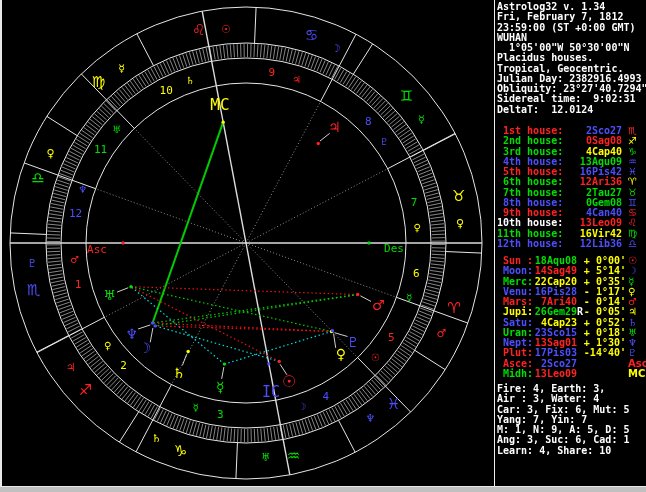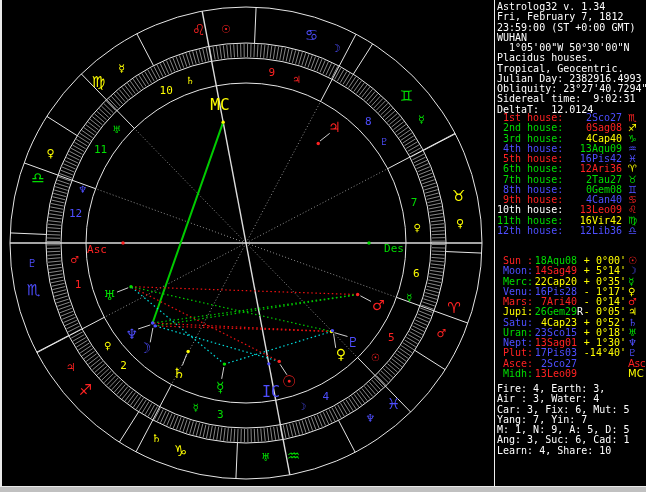--- a/index.html
+++ b/index.html
@@ -6,24 +6,24 @@
   #screen{position:relative;width:646px;height:492px;background:#000;overflow:hidden;
           font-family:"DejaVu Sans Mono","Liberation Mono",monospace;}
   #wheel{position:absolute;left:0;top:0;}
   #left-border{position:absolute;left:0;top:0;width:2px;height:487px;background:#e8e8e8;}
   #divider{position:absolute;left:494px;top:0;width:1px;height:486px;background:#efefef;}
   #bottom-strip{position:absolute;left:0;top:486px;width:646px;height:6px;background:#c0c0c0;border-top:1px solid #e9e9e9;}
   #panel{position:absolute;left:497px;top:0;width:149px;height:486px;overflow:hidden;
          font-size:10px;line-height:10.25px;color:#fff;white-space:pre;}
   .block{position:absolute;left:0;width:149px;}
   #info-block{top:2px;}
-  #houses-block{top:113px;}
+  #houses-block{top:126px;}
   #planets-block{top:256px;}
   #stats-block{top:384px;}
-  .row{position:relative;height:10.25px;}
+  .row{position:relative;height:10.25px;font-weight:bold;}
   .h-label{display:inline-block;width:66px;}
   .h-value{display:inline-block;width:59px;text-align:right;}
   .p-label{display:inline-block;width:36px;}
   .p-value{display:inline-block;width:44px;text-align:right;}
   .p-retro{display:inline-block;width:6px;}
   .p-offset{display:inline-block;width:43px;text-align:right;}
   .row-glyph{position:absolute;left:131px;top:0;font-family:"DejaVu Sans",sans-serif;font-size:10px;}
 </style>
 </head>
 <body>

